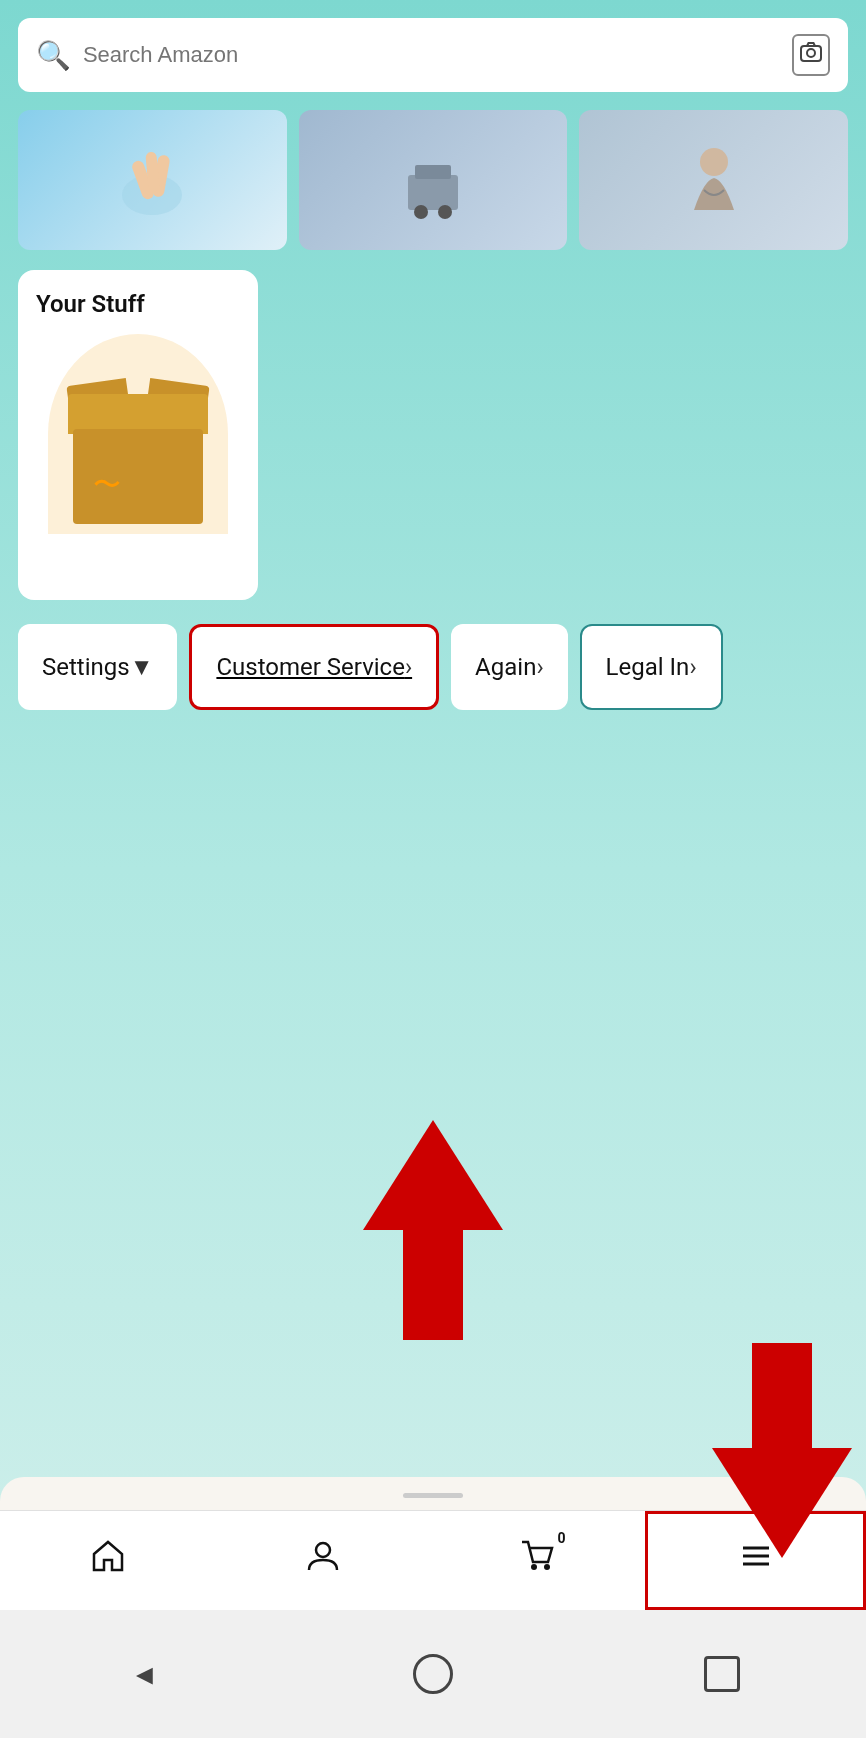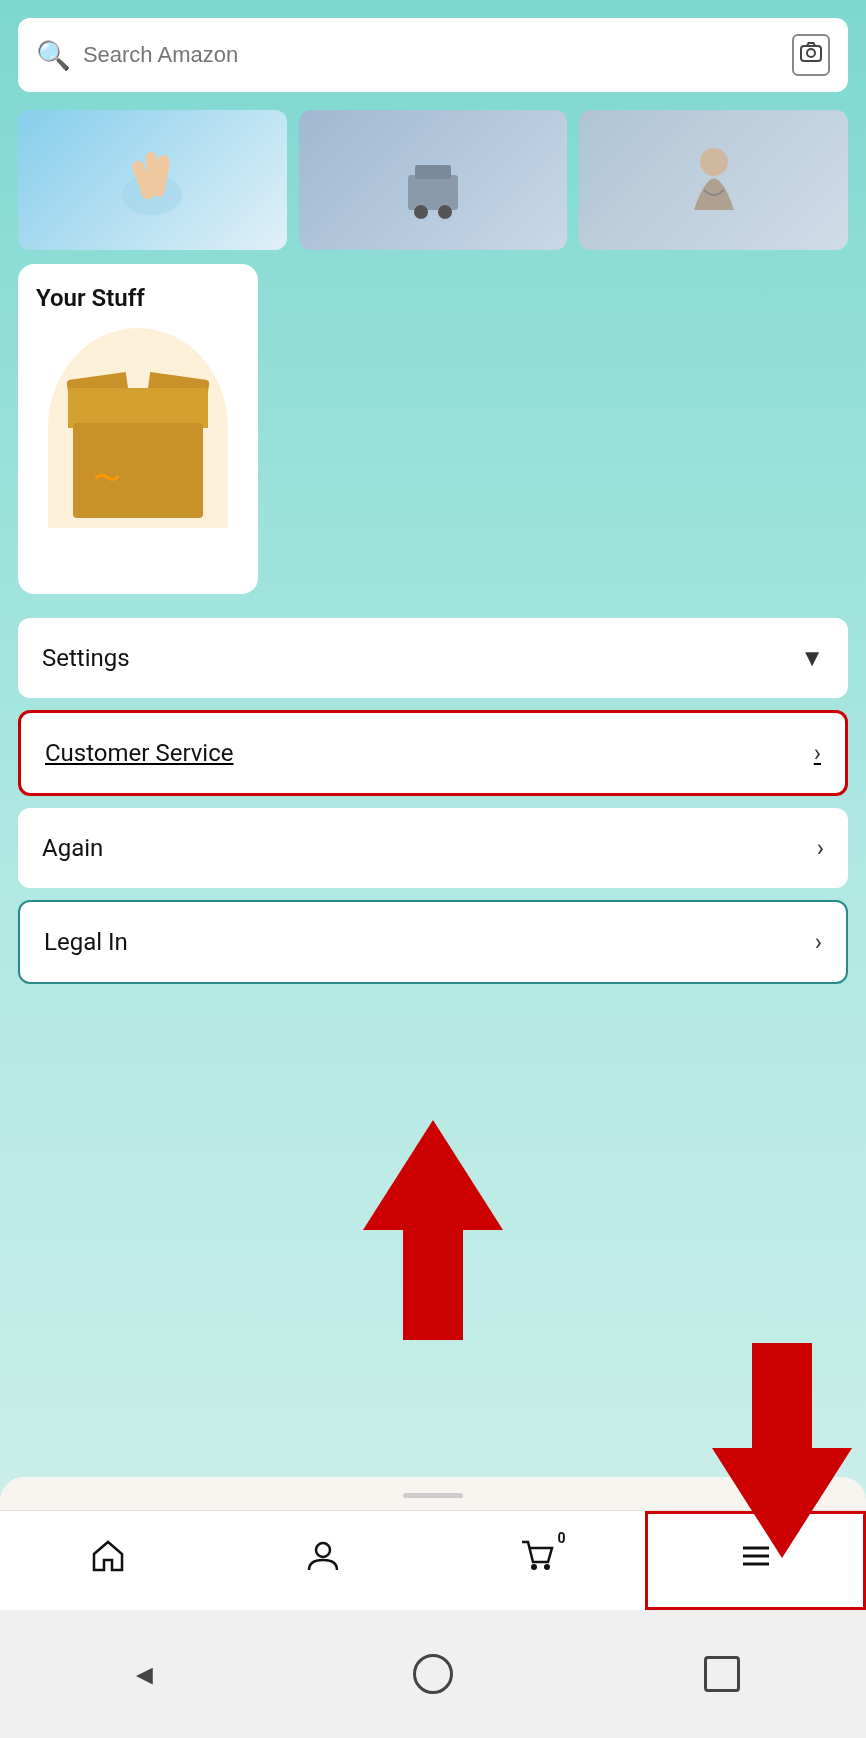--- a/index.html
+++ b/index.html
@@ -88,21 +88,21 @@
       display: flex;
       align-items: center;
       justify-content: center;
       font-size: 40px;
     }
 
     
     .your-stuff-card {
       background: white;
       border-radius: 16px;
-      margin: 14px 18px 0 18px;
+      margin: 20px 18px 0 18px;
       width: 240px;
       padding: 20px 18px 0 18px;
       height: 330px;
       overflow: hidden;
       position: relative;
     }
 
     .your-stuff-title {
       font-size: 24px;
       font-weight: 600;
@@ -175,21 +175,21 @@
       bottom: 20px;
       left: 20px;
       font-size: 28px;
       color: #ff9900;
     }
 
     
     .menu-section {
       margin: 24px 18px 0 18px;
       display: flex;
-      flex-direction: column;
+      flex-direction: row;
       gap: 12px;
     }
 
     .menu-item {
       background: white;
       border-radius: 12px;
       padding: 26px 24px;
       display: flex;
       align-items: center;
       justify-content: space-between;

